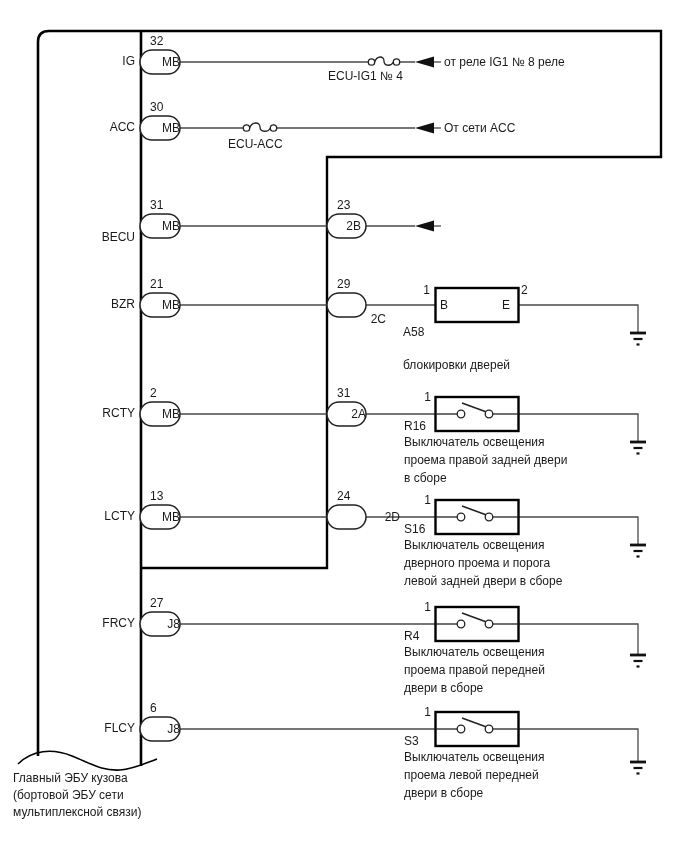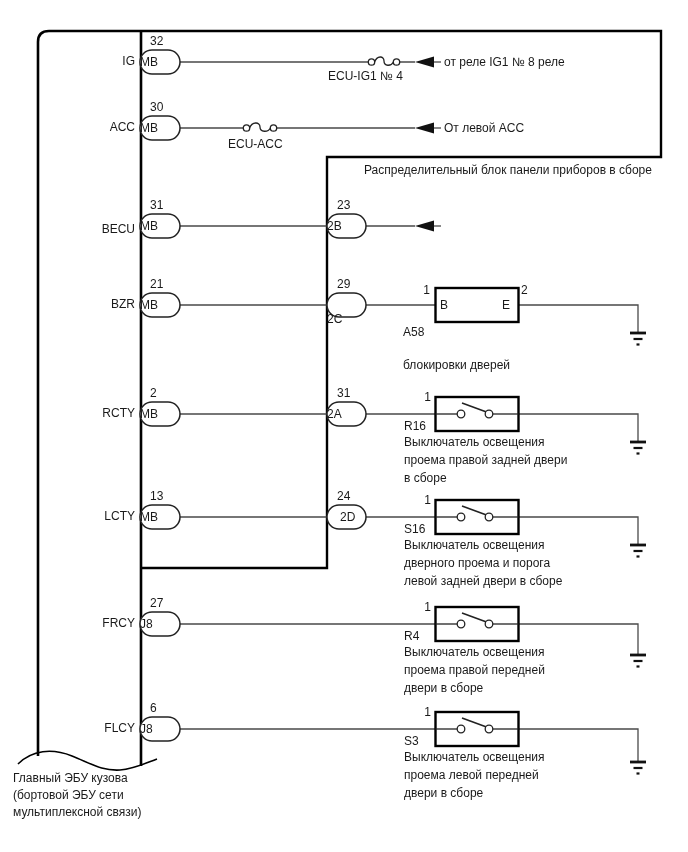--- a/index.html
+++ b/index.html
@@ -1,21 +1,21 @@
 <!DOCTYPE html>
 <html><head>
 <meta charset="utf-8">
 <style>
   html,body{margin:0;padding:0;background:#ffffff;}
   .stage{position:relative;width:688px;height:852px;background:#ffffff;overflow:hidden;
          font-family:"Liberation Sans",sans-serif;}
   .stage svg{position:absolute;left:0;top:0;}
   .t{position:absolute;font:12px/14px "Liberation Sans",sans-serif;color:#1a1a1a;white-space:nowrap;}
   .r{text-align:right;}
-  .c{text-align:left;}
+  .c{text-align:right;}
 </style>
 </head>
 <body>
 
 <div class="stage">
 
 <svg width="688" height="852" viewBox="0 0 688 852">
 
   <g fill="none" stroke="#000000">
     <path stroke-width="2.6" d="M 38 756 L 38 42 Q 38 31 49 31 L 141 31 M 141 31 L 141 766"></path>
@@ -142,21 +142,21 @@
     <g>
       <path d="M 630 762 H 646" stroke-width="2.8"></path>
       <path d="M 633.5 768 H 642.5" stroke-width="2.2"></path>
       <path d="M 636.5 773.5 H 639.5" stroke-width="2.2"></path>
     </g>
   </g>
 </svg>
 
 <div class="t r" style="left:77px;top:54px;width:58px">IG</div>
 <div class="t r" style="left:77px;top:120px;width:58px">ACC</div>
-<div class="t r" style="left:77px;top:222px;width:58px">BECU</div>
+<div class="t r" style="left:77px;top:230px;width:58px">BECU</div>
 <div class="t r" style="left:77px;top:297px;width:58px">BZR</div>
 <div class="t r" style="left:77px;top:406px;width:58px">RCTY</div>
 <div class="t r" style="left:77px;top:509px;width:58px">LCTY</div>
 <div class="t r" style="left:77px;top:616px;width:58px">FRCY</div>
 <div class="t r" style="left:77px;top:721px;width:58px">FLCY</div>
 
 <div class="t" style="left:150px;top:34px">32</div>
 <div class="t" style="left:150px;top:100px">30</div>
 <div class="t" style="left:150px;top:198px">31</div>
 <div class="t" style="left:150px;top:277px">21</div>
@@ -176,27 +176,26 @@
 
 <div class="t" style="left:337px;top:198px">23</div>
 <div class="t" style="left:337px;top:277px">29</div>
 <div class="t" style="left:337px;top:386px">31</div>
 <div class="t" style="left:337px;top:489px">24</div>
 <div class="t c" style="left:327px;top:219px;width:34px">2B</div>
 <div class="t c" style="left:327px;top:312px;width:59px">2C</div>
 <div class="t c" style="left:327px;top:407px;width:39px">2A</div>
 <div class="t c" style="left:340px;top:510px;width:60px">2D</div>
 
-<div class="t" style="left:364px;top:163px">Распределительный блок панели приборов в сборе</div>
 
 <div class="t" style="left:328px;top:69px">ECU-IG1 № 4</div>
 <div class="t" style="left:228px;top:137px">ECU-ACC</div>
 
 <div class="t" style="left:444px;top:55px">от реле IG1 № 8 реле</div>
-<div class="t" style="left:444px;top:121px">От левой ACC</div>
+<div class="t" style="left:444px;top:121px">От сети ACC</div>
 
 <div class="t r" style="left:412px;top:283px;width:18px">1</div>
 <div class="t" style="left:521px;top:283px">2</div>
 <div class="t" style="left:440px;top:298px">B</div>
 <div class="t" style="left:502px;top:298px">E</div>
 <div class="t" style="left:403px;top:325px">A58</div>
 <div class="t" style="left:403px;top:358px">блокировки дверей</div>
 
 <div class="t r" style="left:413px;top:390px;width:18px">1</div>
 <div class="t" style="left:404px;top:419px">R16</div>

